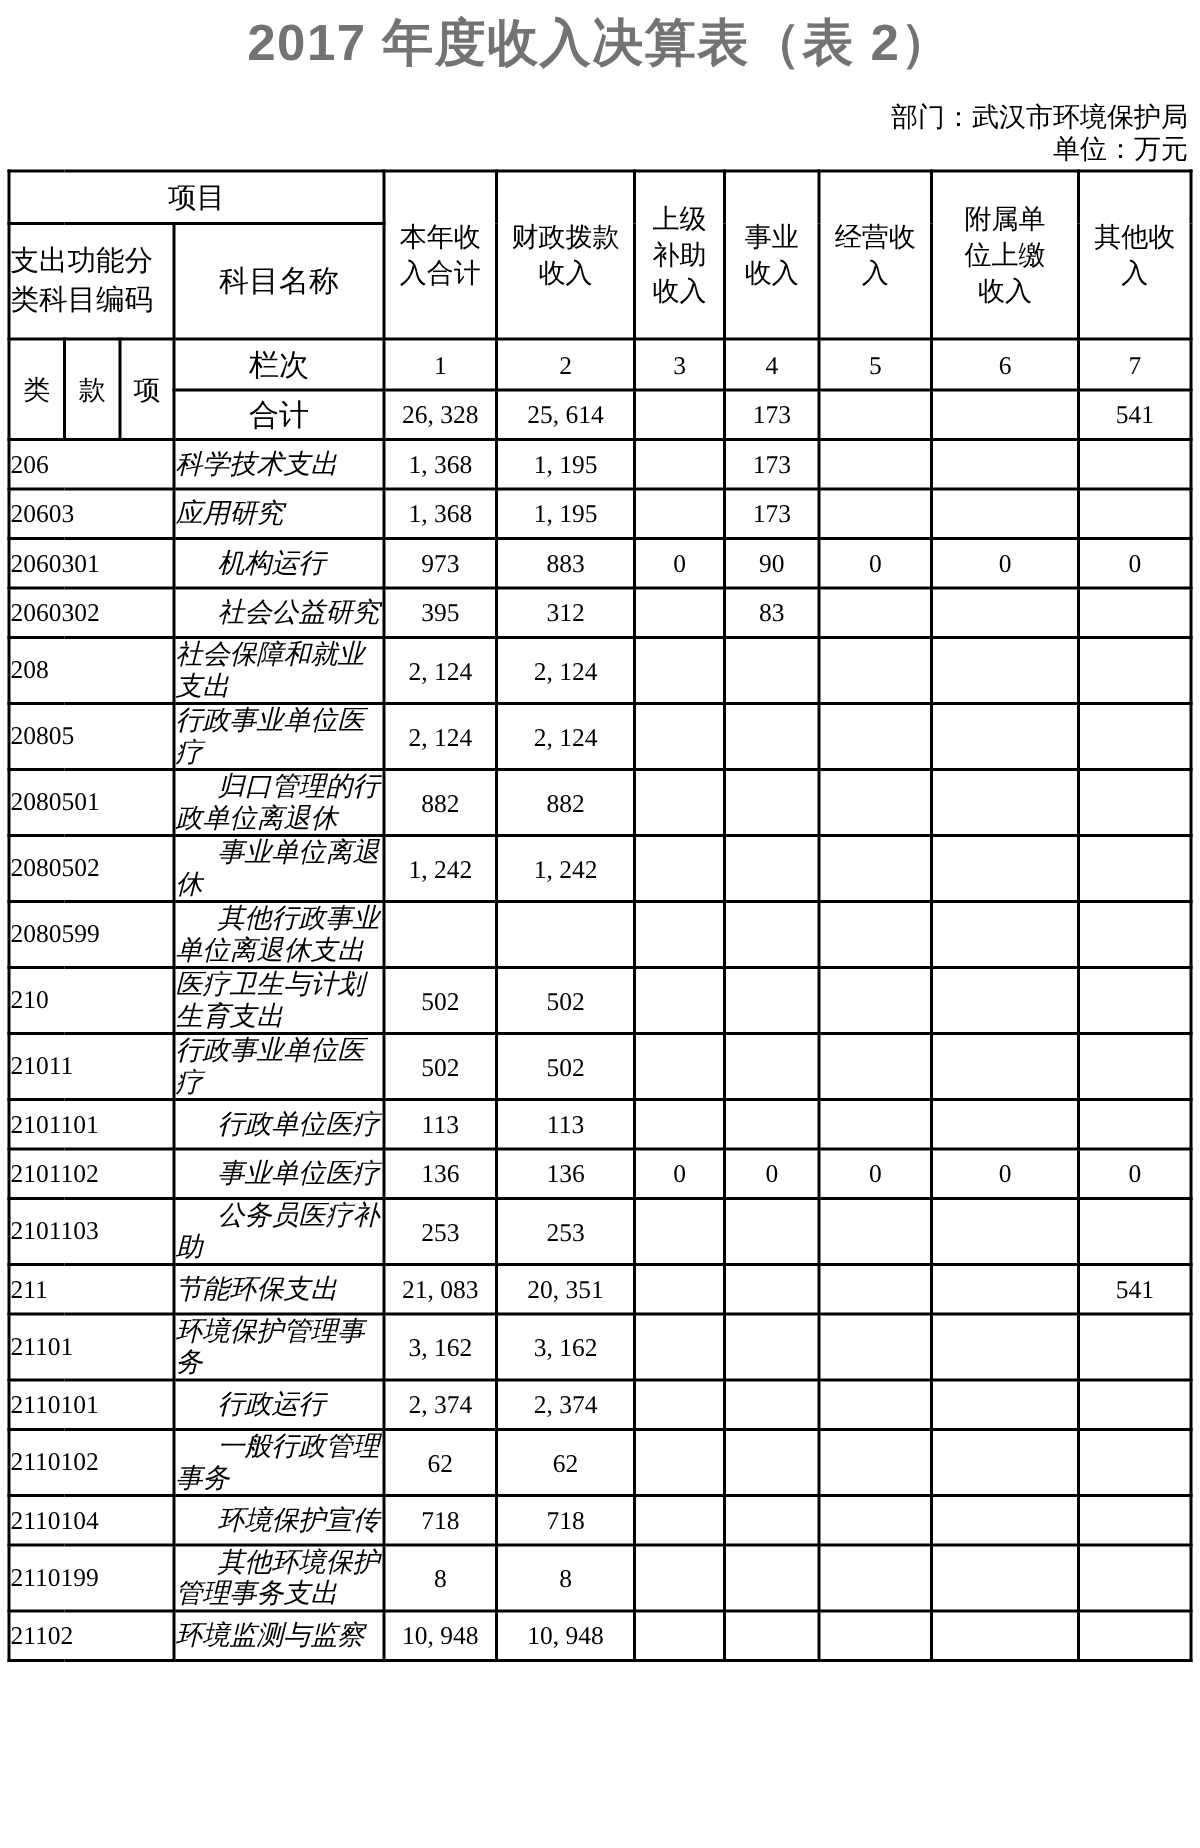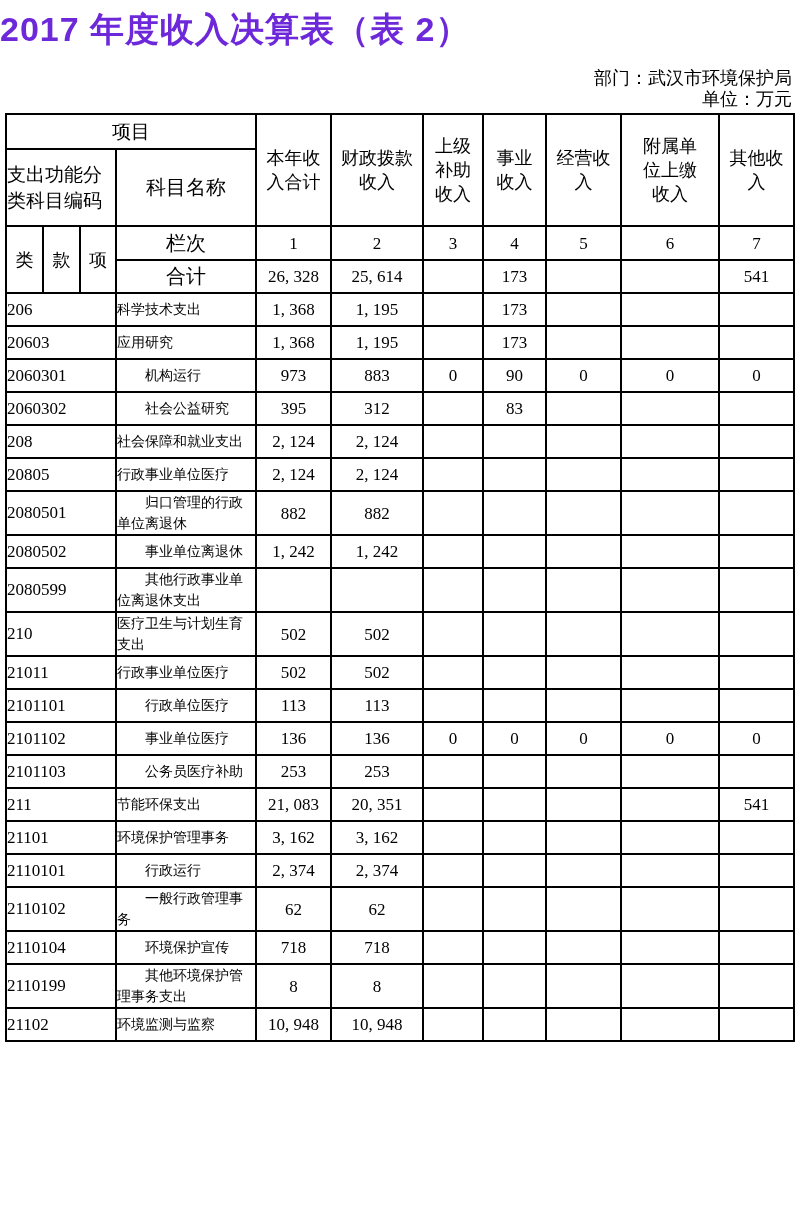--- a/index.html
+++ b/index.html
@@ -5,26 +5,27 @@
   html, body {
     margin: 0; padding: 0;
     width: 800px; height: 1232px;
     background: #ffffff;
     overflow: hidden;
     color: #000;
   }
   .page { width: 800px; height: 1232px; }
   h1.title {
     margin: 8px 0 0 0;
+    text-align: center;
     font-family: "Liberation Sans", "DejaVu Sans", sans-serif;
     font-weight: 600;
     font-size: 34px;
     line-height: 42px;
     letter-spacing: 1px;
-    color: #6d28d9;
+    color: #737373;
   }
   .meta-row {
     display: flex;
     justify-content: space-between;
     align-items: flex-end;
     margin: 18px 8px 3px 8px;
     font-family: "Liberation Serif", "DejaVu Serif", serif;
     font-size: 18px;
     line-height: 21px;
     flex-direction: column;
@@ -90,23 +91,24 @@
   td.code-cell {
     text-align: left;
     padding-left: 10px;
     font-family: "Liberation Serif", "DejaVu Serif", serif;
     font-size: 17px;
   }
   td.name-cell {
     text-align: left;
     padding: 2px 8px;
     font-family: "Liberation Serif", "DejaVu Serif", serif;
-    font-size: 14px;
+    font-size: 18px;
     line-height: 21px;
     word-break: break-all;
+    font-style: italic;
   }
   td.name-cell.indent { text-indent: 28px; }
 </style>
 </head>
 <body>
 
 <div class="page">
   <h1 class="title">2017 年度收入决算表（表 2）</h1>
 
   <div class="meta-row">

